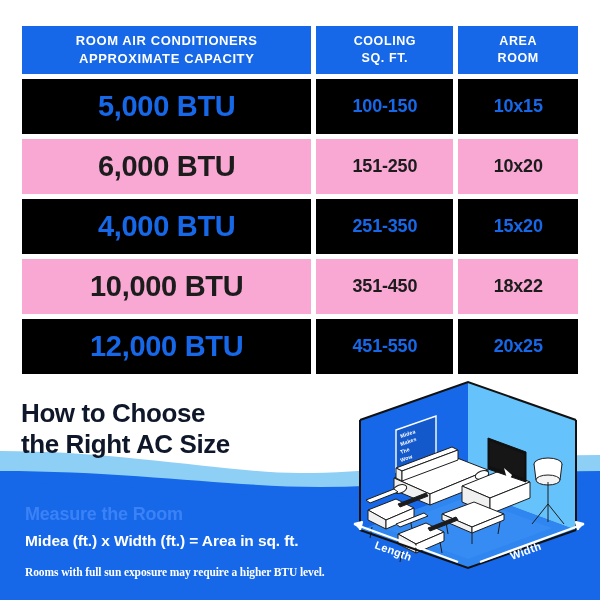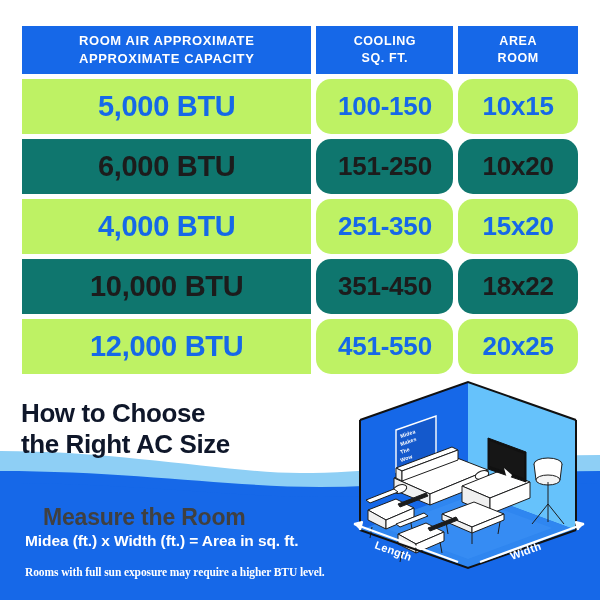--- a/index.html
+++ b/index.html
@@ -19,37 +19,37 @@
   .c2{width:142px;}
   .c3{width:124px;}
 
   
   .hrow .cell{background:#1668e8;color:#ffffff;height:48px;
     font-weight:bold;font-size:12.5px;letter-spacing:.6px;line-height:1.35;}
   .hrow .c1{font-size:13px;}
 
   
   .brow .cell{height:55px;}
-  .brow.alt .cell{background:#bef264;}
-  .brow.norm .cell{background:#0f766e;}
+  .brow.alt .cell{background:#000000;}
+  .brow.norm .cell{background:#f9a8d4;}
   .brow.alt .cell{color:#1668e8;}
   .brow.norm .cell{color:#1c1c1c;}
   .brow .c1{font-size:29px;font-weight:bold;letter-spacing:-.3px;}
-  .brow .c2,.brow .c3{font-size:26px;font-weight:bold;letter-spacing:-.2px;border-radius:15px;}
+  .brow .c2,.brow .c3{font-size:18px;font-weight:bold;letter-spacing:-.2px;}
 
   
   .swoosh{position:absolute;left:0;top:425px;width:600px;height:175px;}
 
   
   .headline{position:absolute;left:21px;top:398px;width:320px;
     font-size:26px;font-weight:bold;color:#0f172a;line-height:1.18;letter-spacing:-.4px;z-index:6;}
 
   
-  .banner-title{position:absolute;left:43px;top:504px;font-size:23px;font-weight:bold;
-    color:#404040;letter-spacing:-.2px;z-index:7;}
+  .banner-title{position:absolute;left:25px;top:504px;font-size:18px;font-weight:bold;
+    color:#3b82f6;letter-spacing:-.2px;z-index:7;}
   .banner-sub{position:absolute;left:25px;top:532px;font-size:15.5px;font-weight:bold;
     color:#ffffff;letter-spacing:-.1px;z-index:7;}
   .banner-note{position:absolute;left:25px;top:566px;font-size:11.5px;font-weight:bold;
     color:#ffffff;letter-spacing:-.1px;z-index:7;font-family:Liberation Serif, serif;}
 
   
   .room{position:absolute;left:340px;top:372px;width:260px;height:200px;z-index:6;}
   .poster-txt{font-size:5.2px;font-weight:bold;fill:#ffffff;letter-spacing:.2px;}
   .dim-label{font-size:11px;font-weight:bold;fill:#ffffff;letter-spacing:.3px;}
 </style>
@@ -66,21 +66,21 @@
 
     <circle cx="472" cy="26" r="96" fill="#ffffff" opacity="0.92"></circle>
     <path d="M0,58 C130,58 230,72 320,72 C420,72 500,58 600,58 L600,175 L0,175 Z" fill="#1668e8"></path>
   </svg>
 
   <div class="table">
 
     <div class="trow hrow">
       <div class="cell c1">
         <span>
-          <span>ROOM AIR APPROXIMATE</span><br>
+          <span>ROOM AIR CONDITIONERS</span><br>
           <span>APPROXIMATE CAPACITY</span>
         </span>
       </div>
       <div class="cell c2">
         <span>
           <span>COOLING</span><br>
           <span>SQ. FT.</span>
         </span>
       </div>
       <div class="cell c3">

